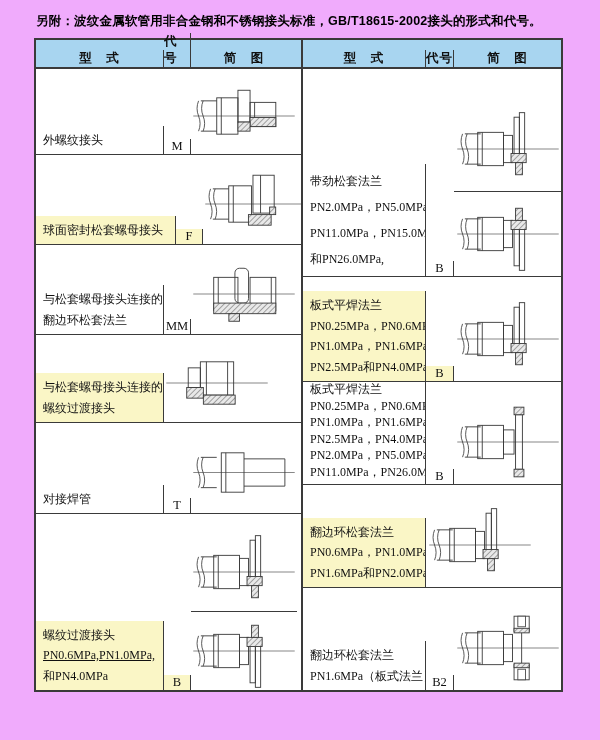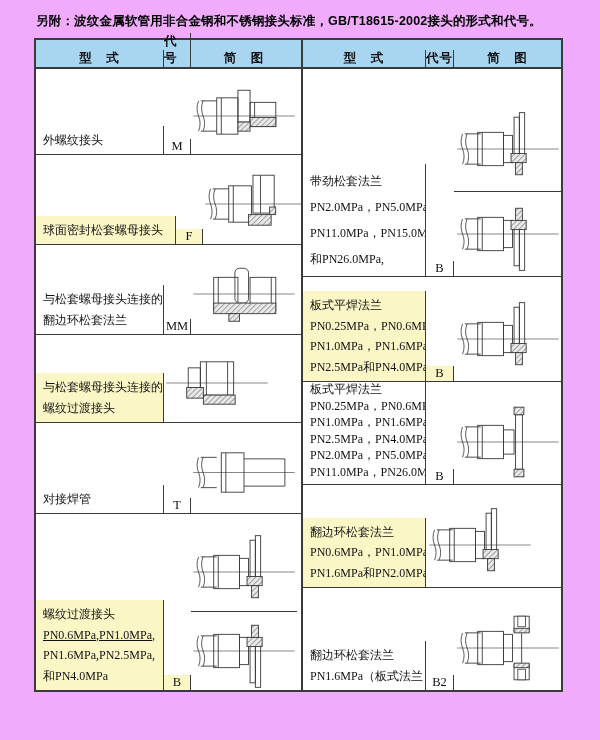--- a/index.html
+++ b/index.html
@@ -171,21 +171,20 @@
               <line x1="124" y1="32" x2="124" y2="68" stroke="#3a3a3a" stroke-width="1.2"></line>
               <line x1="3" y1="50" x2="137" y2="50" stroke="#3a3a3a" stroke-width="0.8"></line>
             </svg>
           </div>
         </div>
       </div>
       <div class="row hl" style="height: 176px;">
         <div class="cell type-cell" style="width: 128px;">
           <div class="label-line" style="line-height: 20.5px;">螺纹过渡接头</div>
           <div class="label-line" style="line-height: 20.5px; text-decoration: underline;">PN0.6MPa,PN1.0MPa,</div>
-          <div class="label-line" style="line-height: 20.5px;">PN1.6MPa,PN2.5MPa,</div>
           <div class="label-line" style="line-height: 20.5px;">和PN4.0MPa</div>
         </div>
         <div class="cell code-cell" style="width: 27px;">B</div>
         <div class="cell sketch-cell" style="width: 106px;">
           <div class="sketch-sub divided">
             <svg class="sketch" width="106" height="78" viewBox="0 0 140 100" preserveAspectRatio="xMidYMid meet">
               <path d="M 10 30 q -4 10 0 20 q 4 10 0 20" fill="none" stroke="#3a3a3a" stroke-width="1.1"></path>
               <path d="M 16 30 q -4 10 0 20 q 4 10 0 20" fill="none" stroke="#3a3a3a" stroke-width="1.1"></path>
               <line x1="13" y1="30" x2="34" y2="30" stroke="#3a3a3a" stroke-width="1.2"></line>
               <line x1="13" y1="70" x2="34" y2="70" stroke="#3a3a3a" stroke-width="1.2"></line>

